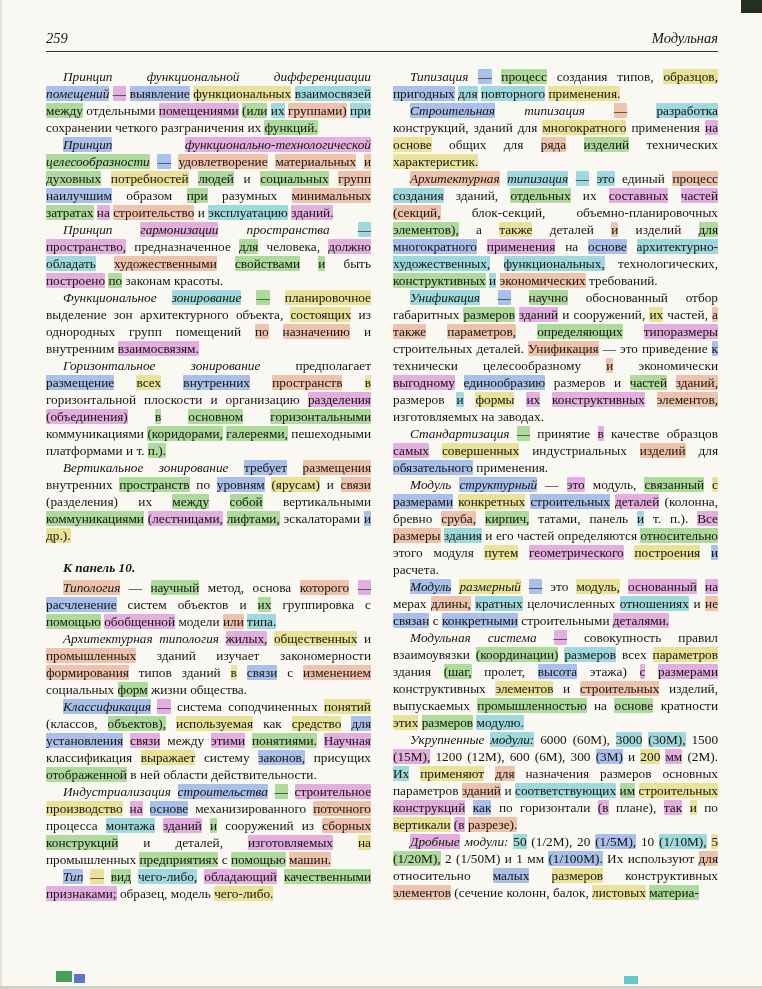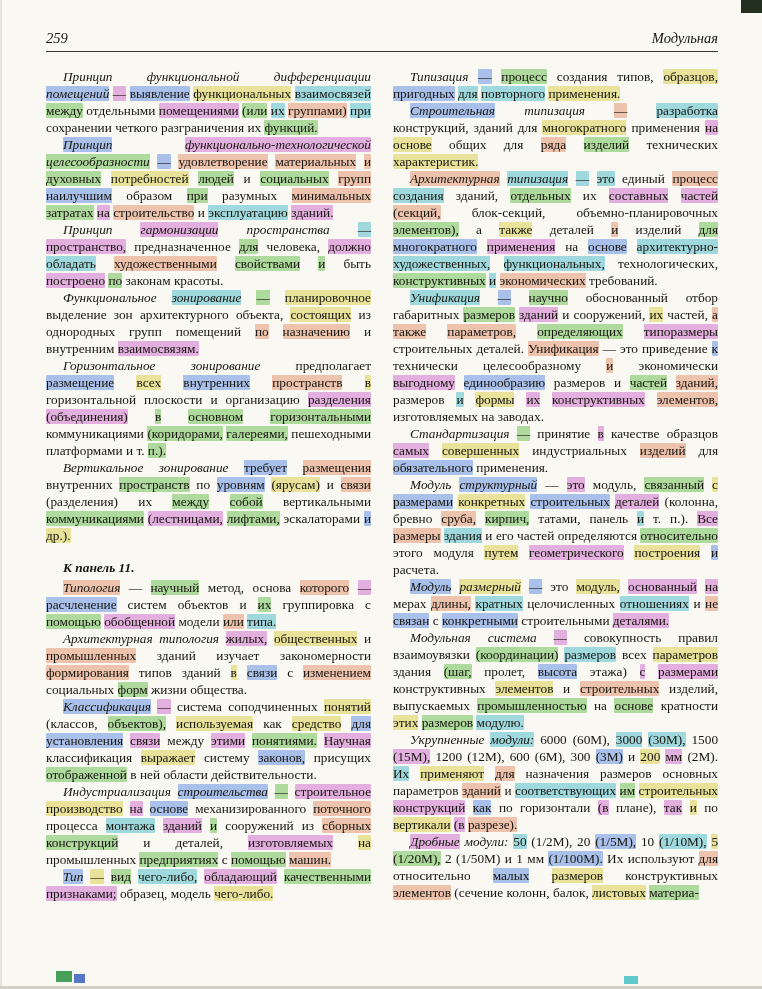--- a/index.html
+++ b/index.html
@@ -32,21 +32,21 @@
   </div>
   <div class="rule"></div>
   <div class="columns">
     <div class="col" id="col-left">
         <p class="para"><span class="w it">Принцип</span> <span class="w it">функциональной</span> <span class="w it">дифференциации</span> <span class="w it" style="background: rgb(169, 192, 234);">помещений</span> <span class="w" style="background: rgb(227, 175, 223);">—</span> <span class="w" style="background: rgb(169, 192, 234);">выявление</span> <span class="w" style="background: rgb(233, 226, 154);">функциональных</span> <span class="w" style="background: rgb(159, 217, 222);">взаимосвязей</span> <span class="w" style="background: rgb(174, 218, 158);">между</span> <span class="w">отдельными</span> <span class="w" style="background: rgb(227, 175, 223);">помещениями</span> <span class="w" style="background: rgb(174, 218, 158);">(или</span> <span class="w" style="background: rgb(159, 217, 222);">их</span> <span class="w" style="background: rgb(238, 195, 173);">группами)</span> <span class="w" style="background: rgb(159, 217, 222);">при</span> <span class="w">сохранении</span> <span class="w">четкого</span> <span class="w">разграничения</span> <span class="w">их</span> <span class="w" style="background: rgb(174, 218, 158);">функций.</span> </p>
         <p class="para"><span class="w it" style="background: rgb(169, 192, 234);">Принцип</span> <span class="w it" style="background: rgb(227, 175, 223);">функционально-технологической</span> <span class="w it" style="background: rgb(174, 218, 158);">целесообразности</span> <span class="w" style="background: rgb(169, 192, 234);">—</span> <span class="w" style="background: rgb(238, 195, 173);">удовлетворение</span> <span class="w" style="background: rgb(238, 195, 173);">материальных</span> <span class="w" style="background: rgb(238, 195, 173);">и</span> <span class="w" style="background: rgb(174, 218, 158);">духовных</span> <span class="w" style="background: rgb(233, 226, 154);">потребностей</span> <span class="w" style="background: rgb(174, 218, 158);">людей</span> <span class="w">и</span> <span class="w" style="background: rgb(174, 218, 158);">социальных</span> <span class="w" style="background: rgb(238, 195, 173);">групп</span> <span class="w" style="background: rgb(169, 192, 234);">наилучшим</span> <span class="w">образом</span> <span class="w" style="background: rgb(174, 218, 158);">при</span> <span class="w">разумных</span> <span class="w" style="background: rgb(238, 195, 173);">минимальных</span> <span class="w" style="background: rgb(174, 218, 158);">затратах</span> <span class="w" style="background: rgb(227, 175, 223);">на</span> <span class="w" style="background: rgb(238, 195, 173);">строительство</span> <span class="w">и</span> <span class="w" style="background: rgb(159, 217, 222);">эксплуатацию</span> <span class="w" style="background: rgb(227, 175, 223);">зданий.</span> </p>
         <p class="para"><span class="w it">Принцип</span> <span class="w it" style="background: rgb(227, 175, 223);">гармонизации</span> <span class="w it">пространства</span> <span class="w" style="background: rgb(159, 217, 222);">—</span> <span class="w" style="background: rgb(227, 175, 223);">пространство,</span> <span class="w">предназначенное</span> <span class="w" style="background: rgb(174, 218, 158);">для</span> <span class="w">человека,</span> <span class="w" style="background: rgb(227, 175, 223);">должно</span> <span class="w" style="background: rgb(159, 217, 222);">обладать</span> <span class="w" style="background: rgb(238, 195, 173);">художественными</span> <span class="w" style="background: rgb(174, 218, 158);">свойствами</span> <span class="w" style="background: rgb(174, 218, 158);">и</span> <span class="w">быть</span> <span class="w" style="background: rgb(227, 175, 223);">построено</span> <span class="w" style="background: rgb(174, 218, 158);">по</span> <span class="w">законам</span> <span class="w">красоты.</span> </p>
         <p class="para"><span class="w it">Функциональное</span> <span class="w it" style="background: rgb(159, 217, 222);">зонирование</span> <span class="w" style="background: rgb(174, 218, 158);">—</span> <span class="w" style="background: rgb(233, 226, 154);">планировочное</span> <span class="w">выделение</span> <span class="w">зон</span> <span class="w">архитектурного</span> <span class="w">объекта,</span> <span class="w" style="background: rgb(233, 226, 154);">состоящих</span> <span class="w">из</span> <span class="w">однородных</span> <span class="w">групп</span> <span class="w">помещений</span> <span class="w" style="background: rgb(238, 195, 173);">по</span> <span class="w" style="background: rgb(238, 195, 173);">назначению</span> <span class="w">и</span> <span class="w">внутренним</span> <span class="w" style="background: rgb(227, 175, 223);">взаимосвязям.</span> </p>
         <p class="para"><span class="w it">Горизонтальное</span> <span class="w it">зонирование</span> <span class="w">предполагает</span> <span class="w" style="background: rgb(169, 192, 234);">размещение</span> <span class="w" style="background: rgb(233, 226, 154);">всех</span> <span class="w" style="background: rgb(169, 192, 234);">внутренних</span> <span class="w" style="background: rgb(238, 195, 173);">пространств</span> <span class="w" style="background: rgb(233, 226, 154);">в</span> <span class="w">горизонтальной</span> <span class="w">плоскости</span> <span class="w">и</span> <span class="w">организацию</span> <span class="w" style="background: rgb(227, 175, 223);">разделения</span> <span class="w" style="background: rgb(227, 175, 223);">(объединения)</span> <span class="w" style="background: rgb(174, 218, 158);">в</span> <span class="w" style="background: rgb(174, 218, 158);">основном</span> <span class="w" style="background: rgb(174, 218, 158);">горизонтальными</span> <span class="w">коммуникациями</span> <span class="w" style="background: rgb(174, 218, 158);">(коридорами,</span> <span class="w" style="background: rgb(174, 218, 158);">галереями,</span> <span class="w">пешеходными</span> <span class="w">платформами</span> <span class="w">и</span> <span class="w">т.</span> <span class="w" style="background: rgb(174, 218, 158);">п.).</span> </p>
         <p class="para"><span class="w it">Вертикальное</span> <span class="w it">зонирование</span> <span class="w" style="background: rgb(169, 192, 234);">требует</span> <span class="w" style="background: rgb(238, 195, 173);">размещения</span> <span class="w">внутренних</span> <span class="w" style="background: rgb(174, 218, 158);">пространств</span> <span class="w">по</span> <span class="w" style="background: rgb(169, 192, 234);">уровням</span> <span class="w" style="background: rgb(233, 226, 154);">(ярусам)</span> <span class="w">и</span> <span class="w" style="background: rgb(238, 195, 173);">связи</span> <span class="w">(разделения)</span> <span class="w">их</span> <span class="w" style="background: rgb(174, 218, 158);">между</span> <span class="w" style="background: rgb(174, 218, 158);">собой</span> <span class="w">вертикальными</span> <span class="w" style="background: rgb(174, 218, 158);">коммуникациями</span> <span class="w" style="background: rgb(227, 175, 223);">(лестницами,</span> <span class="w" style="background: rgb(174, 218, 158);">лифтами,</span> <span class="w">эскалаторами</span> <span class="w" style="background: rgb(169, 192, 234);">и</span> <span class="w" style="background: rgb(233, 226, 154);">др.).</span> </p>
-        <p class="heading"><span class="w">К</span> <span class="w">панель</span> <span class="w">11.</span> </p>
+        <p class="heading"><span class="w">К</span> <span class="w">панель</span> <span class="w">10.</span> </p>
         <p class="para"><span class="w it" style="background: rgb(238, 195, 173);">Типология</span> <span class="w">—</span> <span class="w" style="background: rgb(174, 218, 158);">научный</span> <span class="w">метод,</span> <span class="w">основа</span> <span class="w" style="background: rgb(238, 195, 173);">которого</span> <span class="w" style="background: rgb(227, 175, 223);">—</span> <span class="w" style="background: rgb(169, 192, 234);">расчленение</span> <span class="w">систем</span> <span class="w">объектов</span> <span class="w">и</span> <span class="w" style="background: rgb(174, 218, 158);">их</span> <span class="w">группировка</span> <span class="w">с</span> <span class="w" style="background: rgb(174, 218, 158);">помощью</span> <span class="w" style="background: rgb(227, 175, 223);">обобщенной</span> <span class="w">модели</span> <span class="w" style="background: rgb(238, 195, 173);">или</span> <span class="w" style="background: rgb(159, 217, 222);">типа.</span> </p>
         <p class="para"><span class="w it">Архитектурная</span> <span class="w it">типология</span> <span class="w" style="background: rgb(227, 175, 223);">жилых,</span> <span class="w" style="background: rgb(233, 226, 154);">общественных</span> <span class="w">и</span> <span class="w" style="background: rgb(238, 195, 173);">промышленных</span> <span class="w">зданий</span> <span class="w">изучает</span> <span class="w">закономерности</span> <span class="w" style="background: rgb(238, 195, 173);">формирования</span> <span class="w">типов</span> <span class="w">зданий</span> <span class="w" style="background: rgb(233, 226, 154);">в</span> <span class="w" style="background: rgb(169, 192, 234);">связи</span> <span class="w">с</span> <span class="w" style="background: rgb(238, 195, 173);">изменением</span> <span class="w">социальных</span> <span class="w" style="background: rgb(174, 218, 158);">форм</span> <span class="w">жизни</span> <span class="w">общества.</span> </p>
         <p class="para"><span class="w it" style="background: rgb(169, 192, 234);">Классификация</span> <span class="w" style="background: rgb(227, 175, 223);">—</span> <span class="w">система</span> <span class="w">соподчиненных</span> <span class="w" style="background: rgb(233, 226, 154);">понятий</span> <span class="w">(классов,</span> <span class="w" style="background: rgb(174, 218, 158);">объектов),</span> <span class="w" style="background: rgb(233, 226, 154);">используемая</span> <span class="w">как</span> <span class="w" style="background: rgb(233, 226, 154);">средство</span> <span class="w" style="background: rgb(169, 192, 234);">для</span> <span class="w" style="background: rgb(169, 192, 234);">установления</span> <span class="w" style="background: rgb(227, 175, 223);">связи</span> <span class="w">между</span> <span class="w" style="background: rgb(227, 175, 223);">этими</span> <span class="w" style="background: rgb(174, 218, 158);">понятиями.</span> <span class="w" style="background: rgb(227, 175, 223);">Научная</span> <span class="w">классификация</span> <span class="w" style="background: rgb(233, 226, 154);">выражает</span> <span class="w">систему</span> <span class="w" style="background: rgb(169, 192, 234);">законов,</span> <span class="w">присущих</span> <span class="w" style="background: rgb(174, 218, 158);">отображенной</span> <span class="w">в</span> <span class="w">ней</span> <span class="w">области</span> <span class="w">действительности.</span> </p>
         <p class="para"><span class="w it">Индустриализация</span> <span class="w it" style="background: rgb(169, 192, 234);">строительства</span> <span class="w" style="background: rgb(174, 218, 158);">—</span> <span class="w" style="background: rgb(227, 175, 223);">строительное</span> <span class="w" style="background: rgb(233, 226, 154);">производство</span> <span class="w" style="background: rgb(227, 175, 223);">на</span> <span class="w" style="background: rgb(169, 192, 234);">основе</span> <span class="w">механизированного</span> <span class="w" style="background: rgb(238, 195, 173);">поточного</span> <span class="w">процесса</span> <span class="w" style="background: rgb(159, 217, 222);">монтажа</span> <span class="w" style="background: rgb(227, 175, 223);">зданий</span> <span class="w" style="background: rgb(174, 218, 158);">и</span> <span class="w">сооружений</span> <span class="w">из</span> <span class="w" style="background: rgb(238, 195, 173);">сборных</span> <span class="w" style="background: rgb(174, 218, 158);">конструкций</span> <span class="w">и</span> <span class="w">деталей,</span> <span class="w" style="background: rgb(227, 175, 223);">изготовляемых</span> <span class="w" style="background: rgb(233, 226, 154);">на</span> <span class="w">промышленных</span> <span class="w" style="background: rgb(174, 218, 158);">предприятиях</span> <span class="w">с</span> <span class="w" style="background: rgb(174, 218, 158);">помощью</span> <span class="w" style="background: rgb(238, 195, 173);">машин.</span> </p>
         <p class="para"><span class="w it" style="background: rgb(169, 192, 234);">Тип</span> <span class="w" style="background: rgb(233, 226, 154);">—</span> <span class="w" style="background: rgb(174, 218, 158);">вид</span> <span class="w" style="background: rgb(159, 217, 222);">чего-либо,</span> <span class="w" style="background: rgb(227, 175, 223);">обладающий</span> <span class="w" style="background: rgb(174, 218, 158);">качественными</span> <span class="w" style="background: rgb(227, 175, 223);">признаками;</span> <span class="w">образец,</span> <span class="w">модель</span> <span class="w" style="background: rgb(233, 226, 154);">чего-либо.</span> </p>
       </div>
     <div class="col" id="col-right">
         <p class="para"><span class="w it">Типизация</span> <span class="w" style="background: rgb(169, 192, 234);">—</span> <span class="w" style="background: rgb(174, 218, 158);">процесс</span> <span class="w">создания</span> <span class="w">типов,</span> <span class="w" style="background: rgb(233, 226, 154);">образцов,</span> <span class="w" style="background: rgb(169, 192, 234);">пригодных</span> <span class="w" style="background: rgb(159, 217, 222);">для</span> <span class="w" style="background: rgb(159, 217, 222);">повторного</span> <span class="w" style="background: rgb(233, 226, 154);">применения.</span> </p>
         <p class="para"><span class="w it" style="background: rgb(169, 192, 234);">Строительная</span> <span class="w it">типизация</span> <span class="w" style="background: rgb(238, 195, 173);">—</span> <span class="w" style="background: rgb(159, 217, 222);">разработка</span> <span class="w">конструкций,</span> <span class="w">зданий</span> <span class="w">для</span> <span class="w" style="background: rgb(233, 226, 154);">многократного</span> <span class="w">применения</span> <span class="w" style="background: rgb(227, 175, 223);">на</span> <span class="w" style="background: rgb(233, 226, 154);">основе</span> <span class="w">общих</span> <span class="w">для</span> <span class="w" style="background: rgb(238, 195, 173);">ряда</span> <span class="w" style="background: rgb(174, 218, 158);">изделий</span> <span class="w">технических</span> <span class="w" style="background: rgb(233, 226, 154);">характеристик.</span> </p>
         <p class="para"><span class="w it" style="background: rgb(238, 195, 173);">Архитектурная</span> <span class="w it" style="background: rgb(159, 217, 222);">типизация</span> <span class="w" style="background: rgb(159, 217, 222);">—</span> <span class="w" style="background: rgb(159, 217, 222);">это</span> <span class="w">единый</span> <span class="w" style="background: rgb(238, 195, 173);">процесс</span> <span class="w" style="background: rgb(159, 217, 222);">создания</span> <span class="w">зданий,</span> <span class="w" style="background: rgb(174, 218, 158);">отдельных</span> <span class="w">их</span> <span class="w" style="background: rgb(227, 175, 223);">составных</span> <span class="w" style="background: rgb(227, 175, 223);">частей</span> <span class="w" style="background: rgb(238, 195, 173);">(секций,</span> <span class="w">блок-секций,</span> <span class="w">объемно-планировочных</span> <span class="w" style="background: rgb(174, 218, 158);">элементов),</span> <span class="w">а</span> <span class="w" style="background: rgb(233, 226, 154);">также</span> <span class="w">деталей</span> <span class="w" style="background: rgb(238, 195, 173);">и</span> <span class="w">изделий</span> <span class="w" style="background: rgb(174, 218, 158);">для</span> <span class="w" style="background: rgb(169, 192, 234);">многократного</span> <span class="w" style="background: rgb(227, 175, 223);">применения</span> <span class="w">на</span> <span class="w" style="background: rgb(169, 192, 234);">основе</span> <span class="w" style="background: rgb(159, 217, 222);">архитектурно-художественных,</span> <span class="w" style="background: rgb(159, 217, 222);">функциональных,</span> <span class="w">технологических,</span> <span class="w" style="background: rgb(174, 218, 158);">конструктивных</span> <span class="w" style="background: rgb(159, 217, 222);">и</span> <span class="w" style="background: rgb(238, 195, 173);">экономических</span> <span class="w">требований.</span> </p>

